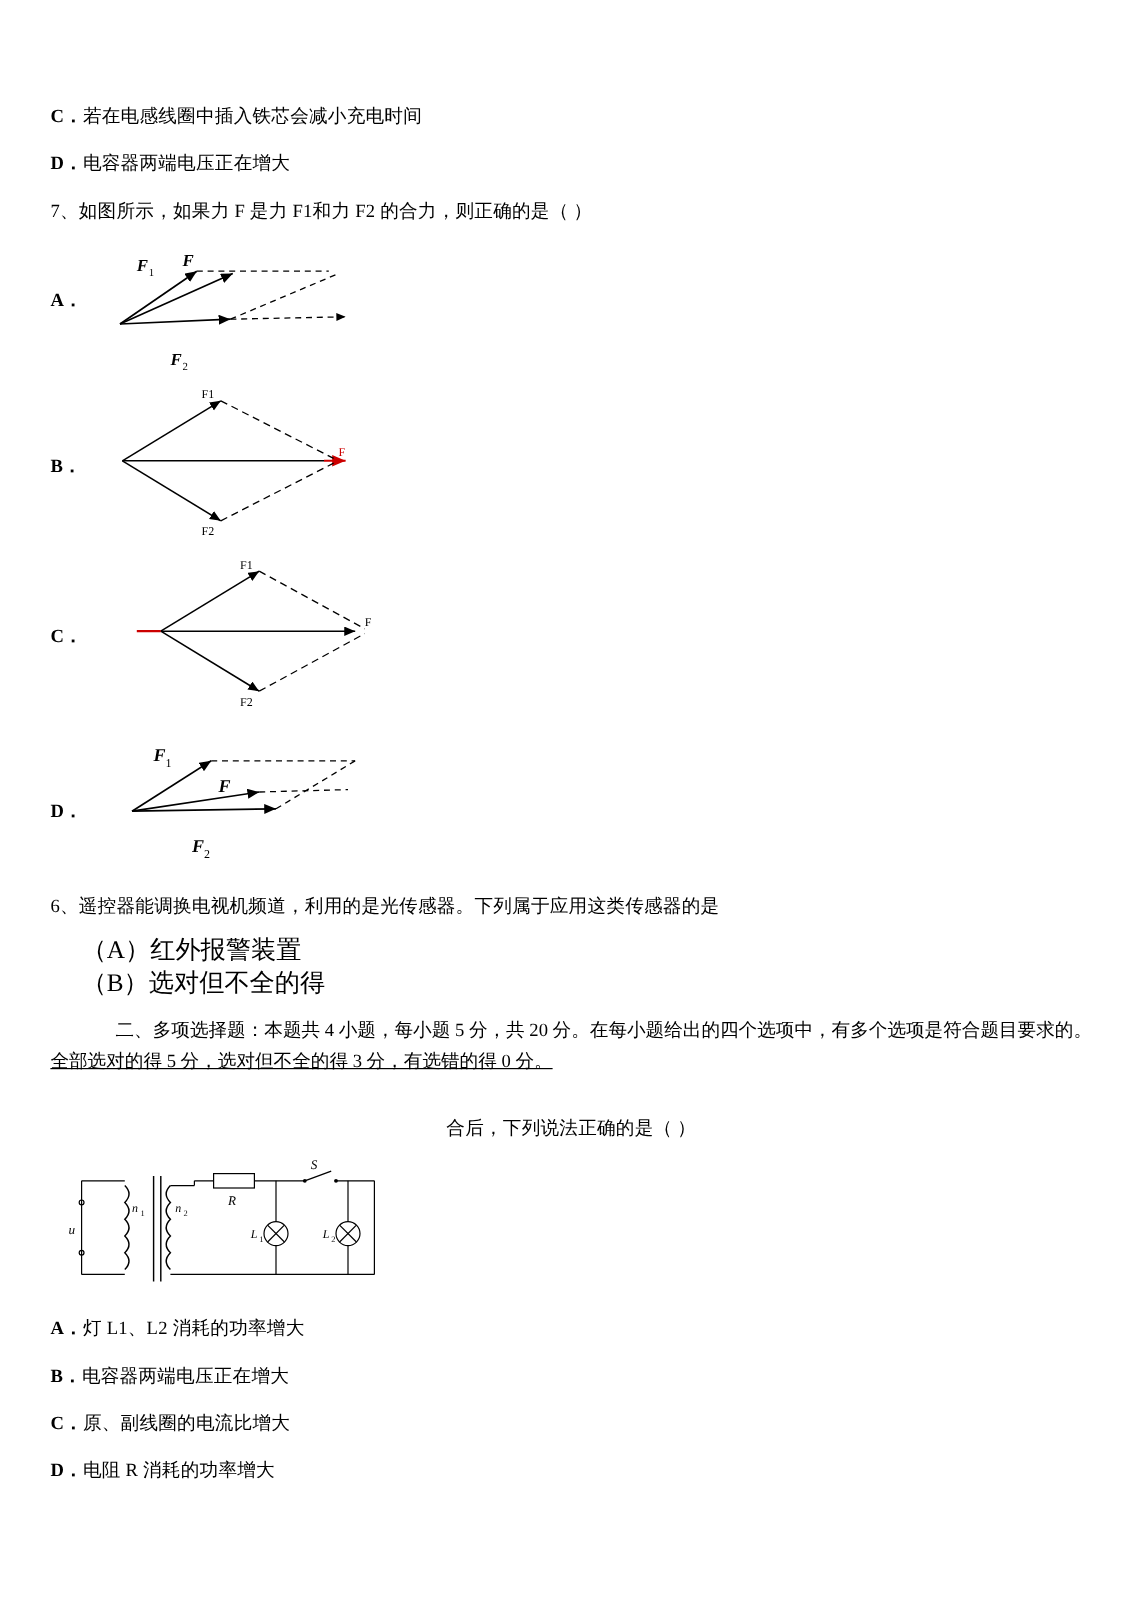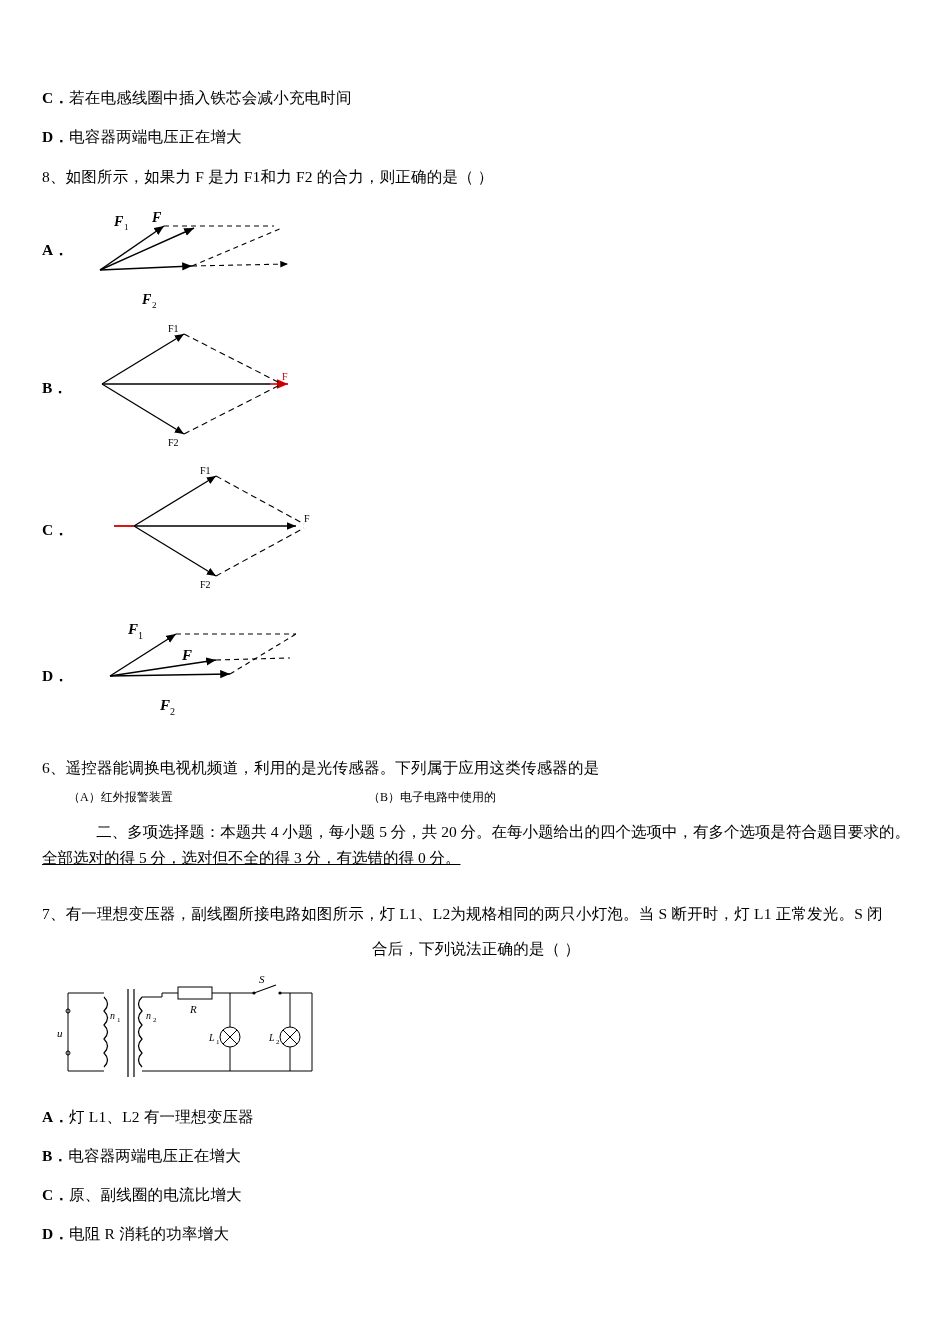--- a/index.html
+++ b/index.html
@@ -54,23 +54,24 @@
     font-family: "Liberation Serif", serif;
   }
   .fig {
     position: absolute;
   }
   svg { display: block; }
 
   
   .opt-row {
     display: flex;
-    font-size: 12px;
+    font-size: 21px;
     margin-bottom: 12px;
     padding-left: 26px;
+    flex-direction: column;
   }
   .opt-col-a { width: 300px; }
   .opt-col-b { width: 400px; }
 
   .sec-line {
     font-size: 15.5px;
     line-height: 1.55;
     margin: 0 0 2px 0;
   }
 </style>
@@ -80,21 +81,21 @@
 <div class="page">
   <div class="content">
 
     <div class="line">
       <span class="opt-label">C．</span><span>若在电感线圈中插入铁芯会减小充电时间</span>
     </div>
     <div class="line">
       <span class="opt-label">D．</span><span>电容器两端电压正在增大</span>
     </div>
 
-    <div class="line q-line">8、如图所示，如果力 F 是力 F1和力 F2 的合力，则正确的是（      ）</div>
+    <div class="line q-line">7、如图所示，如果力 F 是力 F1和力 F2 的合力，则正确的是（      ）</div>
 
     <div class="choice-block" style="height:118px;">
       <div class="choice-letter" style="top:42px;">A．</div>
       <div class="fig" style="left:50px; top:6px;">
         <svg width="210" height="108" viewBox="0 0 210 108">
           <defs>
             <marker id="ah" markerWidth="9" markerHeight="9" refX="7" refY="3" orient="auto">
               <path d="M0,0 L7,3 L0,6 z" fill="#000"></path>
             </marker>
           </defs>
@@ -182,34 +183,33 @@
           <line x1="116" y1="48" x2="190" y2="46" stroke="#000" stroke-width="1.1" stroke-dasharray="5,4"></line>
           <text x="28" y="22" font-size="15" font-style="italic" font-weight="bold" font-family="Liberation Serif, serif">F</text>
           <text x="38" y="27" font-size="10" font-family="Liberation Serif, serif">1</text>
           <text x="82" y="48" font-size="15" font-style="italic" font-weight="bold" font-family="Liberation Serif, serif">F</text>
           <text x="60" y="98" font-size="15" font-style="italic" font-weight="bold" font-family="Liberation Serif, serif">F</text>
           <text x="70" y="103" font-size="10" font-family="Liberation Serif, serif">2</text>
         </svg>
       </div>
     </div>
 
-    <div class="line q-line" style="margin-top:30px;">6、遥控器能调换电视机频道，利用的是光传感器。下列属于应用这类传感器的是</div>
+    <div class="line q-line" style="margin-top:18px;">6、遥控器能调换电视机频道，利用的是光传感器。下列属于应用这类传感器的是</div>
     <div class="opt-row">
       <div class="opt-col-a">
         <span>（A）</span><span>红外报警装置</span>
       </div>
       <div class="opt-col-b">
-        <span>（B）</span><span>电子电路中使用的</span>
+        <span>（B）</span><span>选对但不全的得</span>
       </div>
     </div>
 
     <div class="sec-line" style="margin-top:14px;text-align:right;">二、多项选择题：本题共 4 小题，每小题 5 分，共 20 分。在每小题给出的四个选项中，有多个选项是符合题目要求的。</div>
     <div class="sec-line" style="margin-bottom:32px;text-decoration:underline;">全部选对的得 5 分，选对但不全的得 3 分，有选错的得 0 分。</div>
 
-    <div class="line" style="margin-bottom:12px;">7、有一理想变压器，副线圈所接电路如图所示，灯 L1、L2为规格相同的两只小灯泡。当 S 断开时，灯 L1 正常发光。S 闭</div>
     <div class="line" style="margin-bottom:14px;text-align:center;">合后，下列说法正确的是（      ）</div>
 
     <div style="position:relative; height:120px;">
       <svg width="290" height="118" viewBox="0 0 290 118" style="position:absolute; left:12px; top:0;">
 
         <line x1="14" y1="18" x2="14" y2="96" stroke="#000" stroke-width="1"></line>
         <line x1="14" y1="18" x2="50" y2="18" stroke="#000" stroke-width="1"></line>
         <line x1="14" y1="96" x2="50" y2="96" stroke="#000" stroke-width="1"></line>
         <circle cx="14" cy="36" r="2" fill="none" stroke="#000" stroke-width="1"></circle>
         <circle cx="14" cy="78" r="2" fill="none" stroke="#000" stroke-width="1"></circle>
@@ -255,21 +255,21 @@
         <line x1="229" y1="55" x2="243" y2="69" stroke="#000" stroke-width="1"></line>
         <line x1="243" y1="55" x2="229" y2="69" stroke="#000" stroke-width="1"></line>
         <line x1="236" y1="52" x2="236" y2="18" stroke="#000" stroke-width="1"></line>
         <line x1="236" y1="72" x2="236" y2="96" stroke="#000" stroke-width="1"></line>
         <text x="215" y="66" font-size="10" font-style="italic" font-family="Liberation Serif, serif">L</text>
         <text x="222" y="69" font-size="7" font-family="Liberation Serif, serif">2</text>
       </svg>
     </div>
 
     <div class="line" style="margin-top:10px;">
-      <span class="opt-label">A．</span><span>灯 L1、L2 有一理想变压器</span>
+      <span class="opt-label">A．</span><span>灯 L1、L2 消耗的功率增大</span>
     </div>
     <div class="line">
       <span class="opt-label">B．</span><span>电容器两端电压正在增大</span>
     </div>
     <div class="line">
       <span class="opt-label">C．</span><span>原、副线圈的电流比增大</span>
     </div>
     <div class="line">
       <span class="opt-label">D．</span><span>电阻 R 消耗的功率增大</span>
     </div>

